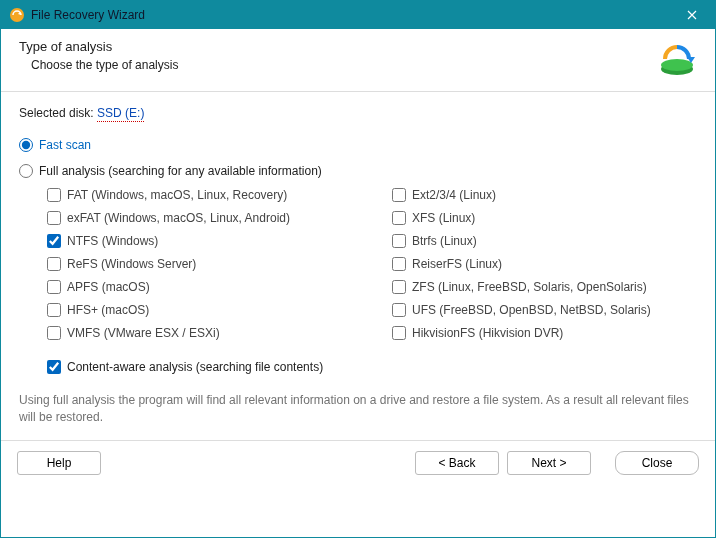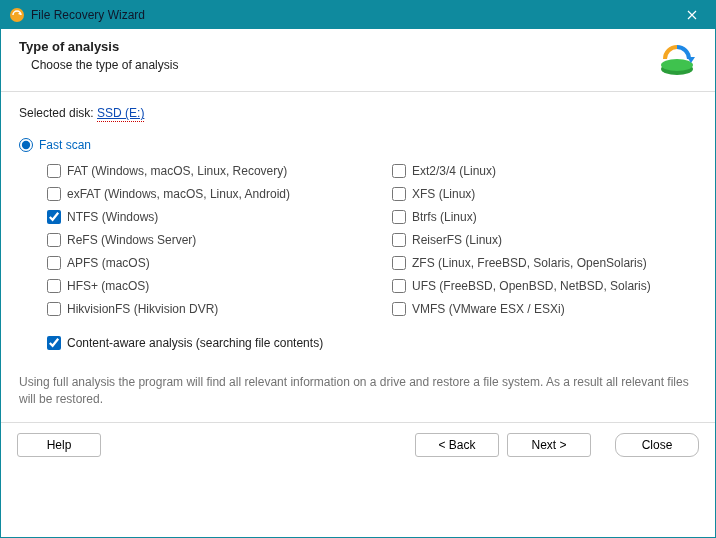--- a/index.html
+++ b/index.html
@@ -3,33 +3,33 @@
 <meta charset="utf-8">
 <style>
 * { box-sizing: border-box; margin: 0; padding: 0; }
 body { font-family: "Segoe UI", Tahoma, sans-serif; font-size: 12px; color: #222; background: #fff; width: 716px; height: 538px; overflow: hidden; border: 1px solid #0f8a9e; }
 .titlebar { background: #0f8a9e; color: #0f172a; height: 28px; display: flex; align-items: center; padding: 0 8px; }
 .titlebar .app-icon { width: 16px; height: 16px; margin-right: 6px; display: inline-flex; align-items: center; justify-content: center; }
 .titlebar .title { flex: 1; font-size: 12px; }
 .titlebar .close { width: 30px; height: 28px; display: flex; align-items: center; justify-content: center; cursor: pointer; font-size: 13px; }
 .header { padding: 10px 18px 12px 18px; border-bottom: 1px solid #ddd; display: flex; align-items: flex-start; }
 .header-text { flex: 1; }
-.header h2 { font-size: 13px; font-weight: bold; margin-bottom: 4px; }
+.header h2 { font-size: 13px; font-weight: normal; margin-bottom: 4px; }
 .header .subtitle { font-size: 12px; margin-left: 12px; }
 .header-icon { width: 40px; height: 40px; display: flex; align-items: center; justify-content: center; }
 .content { padding: 14px 18px 8px 18px; }
 .selected-disk { margin-bottom: 18px; font-size: 12px; }
-.selected-disk .disk-name { color: #0a4ab5; border-bottom: 1px dotted #c00; padding-bottom: 1px; text-decoration: underline; }
+.selected-disk .disk-name { color: #0a4ab5; border-bottom: 1px dotted #c00; padding-bottom: 1px; }
 .radio-row { display: flex; align-items: flex-start; margin-bottom: 12px; font-size: 12px; cursor: pointer; }
 .radio-row input[type=radio] { width: 14px; height: 14px; margin-right: 6px; accent-color: #0067c0; }
 .radio-row.selected { color: #0067c0; }
 .fs-grid { display: grid; grid-template-columns: 1fr 1fr; column-gap: 40px; row-gap: 9px; margin-left: 28px; margin-bottom: 20px; }
 .chk-row { display: flex; align-items: center; font-size: 12px; color: #444; }
 input[type=checkbox] { width: 14px; height: 14px; margin-right: 6px; accent-color: #0067c0; }
-.content-aware { margin-left: 28px; margin-bottom: 10px; display: flex; align-items: flex-start; font-size: 12px; }
+.content-aware { margin-left: 28px; margin-bottom: 4px; display: flex; align-items: flex-start; font-size: 12px; }
 .hint { font-size: 12px; line-height: 1.4; padding: 6px 18px 14px 18px; color: #737373; }
 .footer { border-top: 1px solid #ddd; padding: 10px 16px; display: flex; align-items: center; }
 .footer .spacer { flex: 1; }
 button.wiz { min-width: 84px; height: 24px; font-size: 12px; background: #fff; border: 1px solid #bbb; border-radius: 3px; margin-left: 8px; cursor: pointer; padding: 0 12px; }
 button.help { margin-left: 0; }
 </style>
 </head>
 <body>
 
 <div class="titlebar">
@@ -67,20 +67,24 @@
 <div class="content">
   <div class="selected-disk">
     <span>Selected disk: </span><span class="disk-name">SSD (E:)</span>
   </div>
 
   <label class="radio-row selected">
     <input type="radio" name="scanmode" checked="" style="">
     <span>Fast scan</span>
   </label>
 
+  <label class="radio-row" style="margin-bottom:10px;">
+    <input type="radio" name="scanmode" style="">
+    <span>Full analysis (searching for any available information)</span>
+  </label>
 
   <div class="fs-grid">
     <label class="chk-row">
         <input type="checkbox" style="">
         <span>FAT (Windows, macOS, Linux, Recovery)</span>
       </label>
     <label class="chk-row">
         <input type="checkbox" style="">
         <span>Ext2/3/4 (Linux)</span>
       </label>
@@ -119,25 +123,25 @@
     <label class="chk-row">
         <input type="checkbox" style="">
         <span>HFS+ (macOS)</span>
       </label>
     <label class="chk-row">
         <input type="checkbox" style="">
         <span>UFS (FreeBSD, OpenBSD, NetBSD, Solaris)</span>
       </label>
     <label class="chk-row">
         <input type="checkbox" style="">
-        <span>HikvisionFS (Hikvision DVR)</span>
+        <span>VMFS (VMware ESX / ESXi)</span>
       </label>
     <label class="chk-row">
         <input type="checkbox" style="">
-        <span>VMFS (VMware ESX / ESXi)</span>
+        <span>HikvisionFS (Hikvision DVR)</span>
       </label>
   </div>
 
   <label class="content-aware">
     <input type="checkbox" checked="" style="">
     <span>Content-aware analysis (searching file contents)</span>
   </label>
 </div>
 
 <div class="hint">Using full analysis the program will find all relevant information on a drive and restore a file system. As a result all relevant files will be restored.</div>

